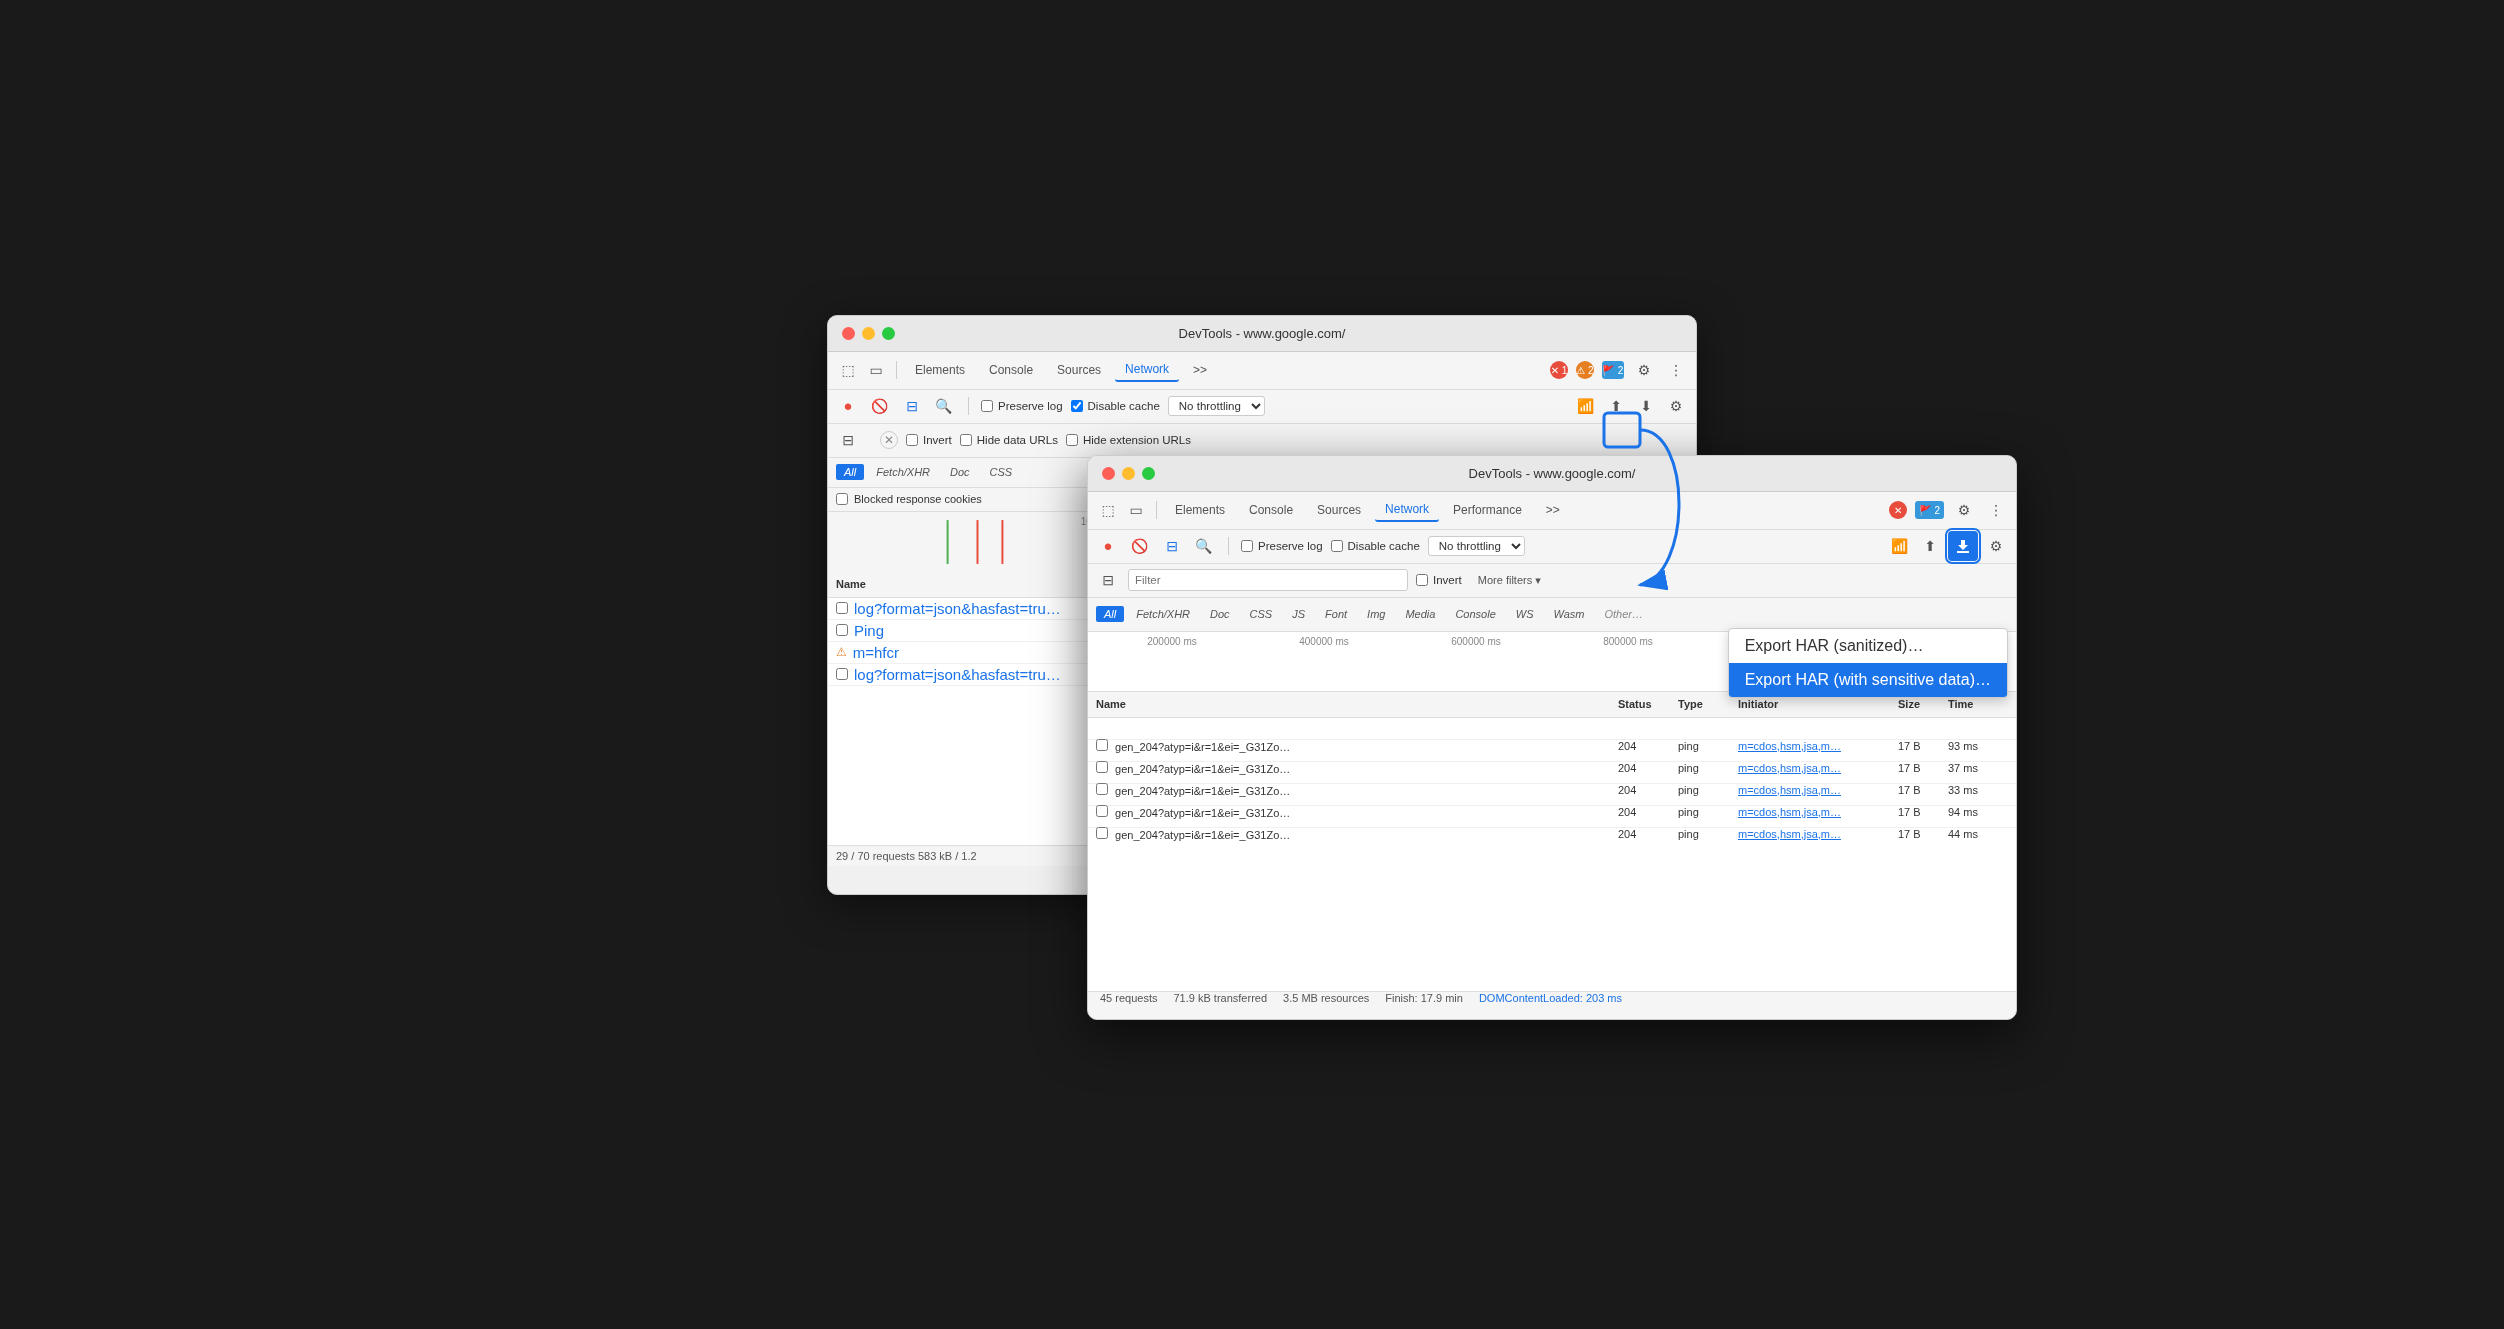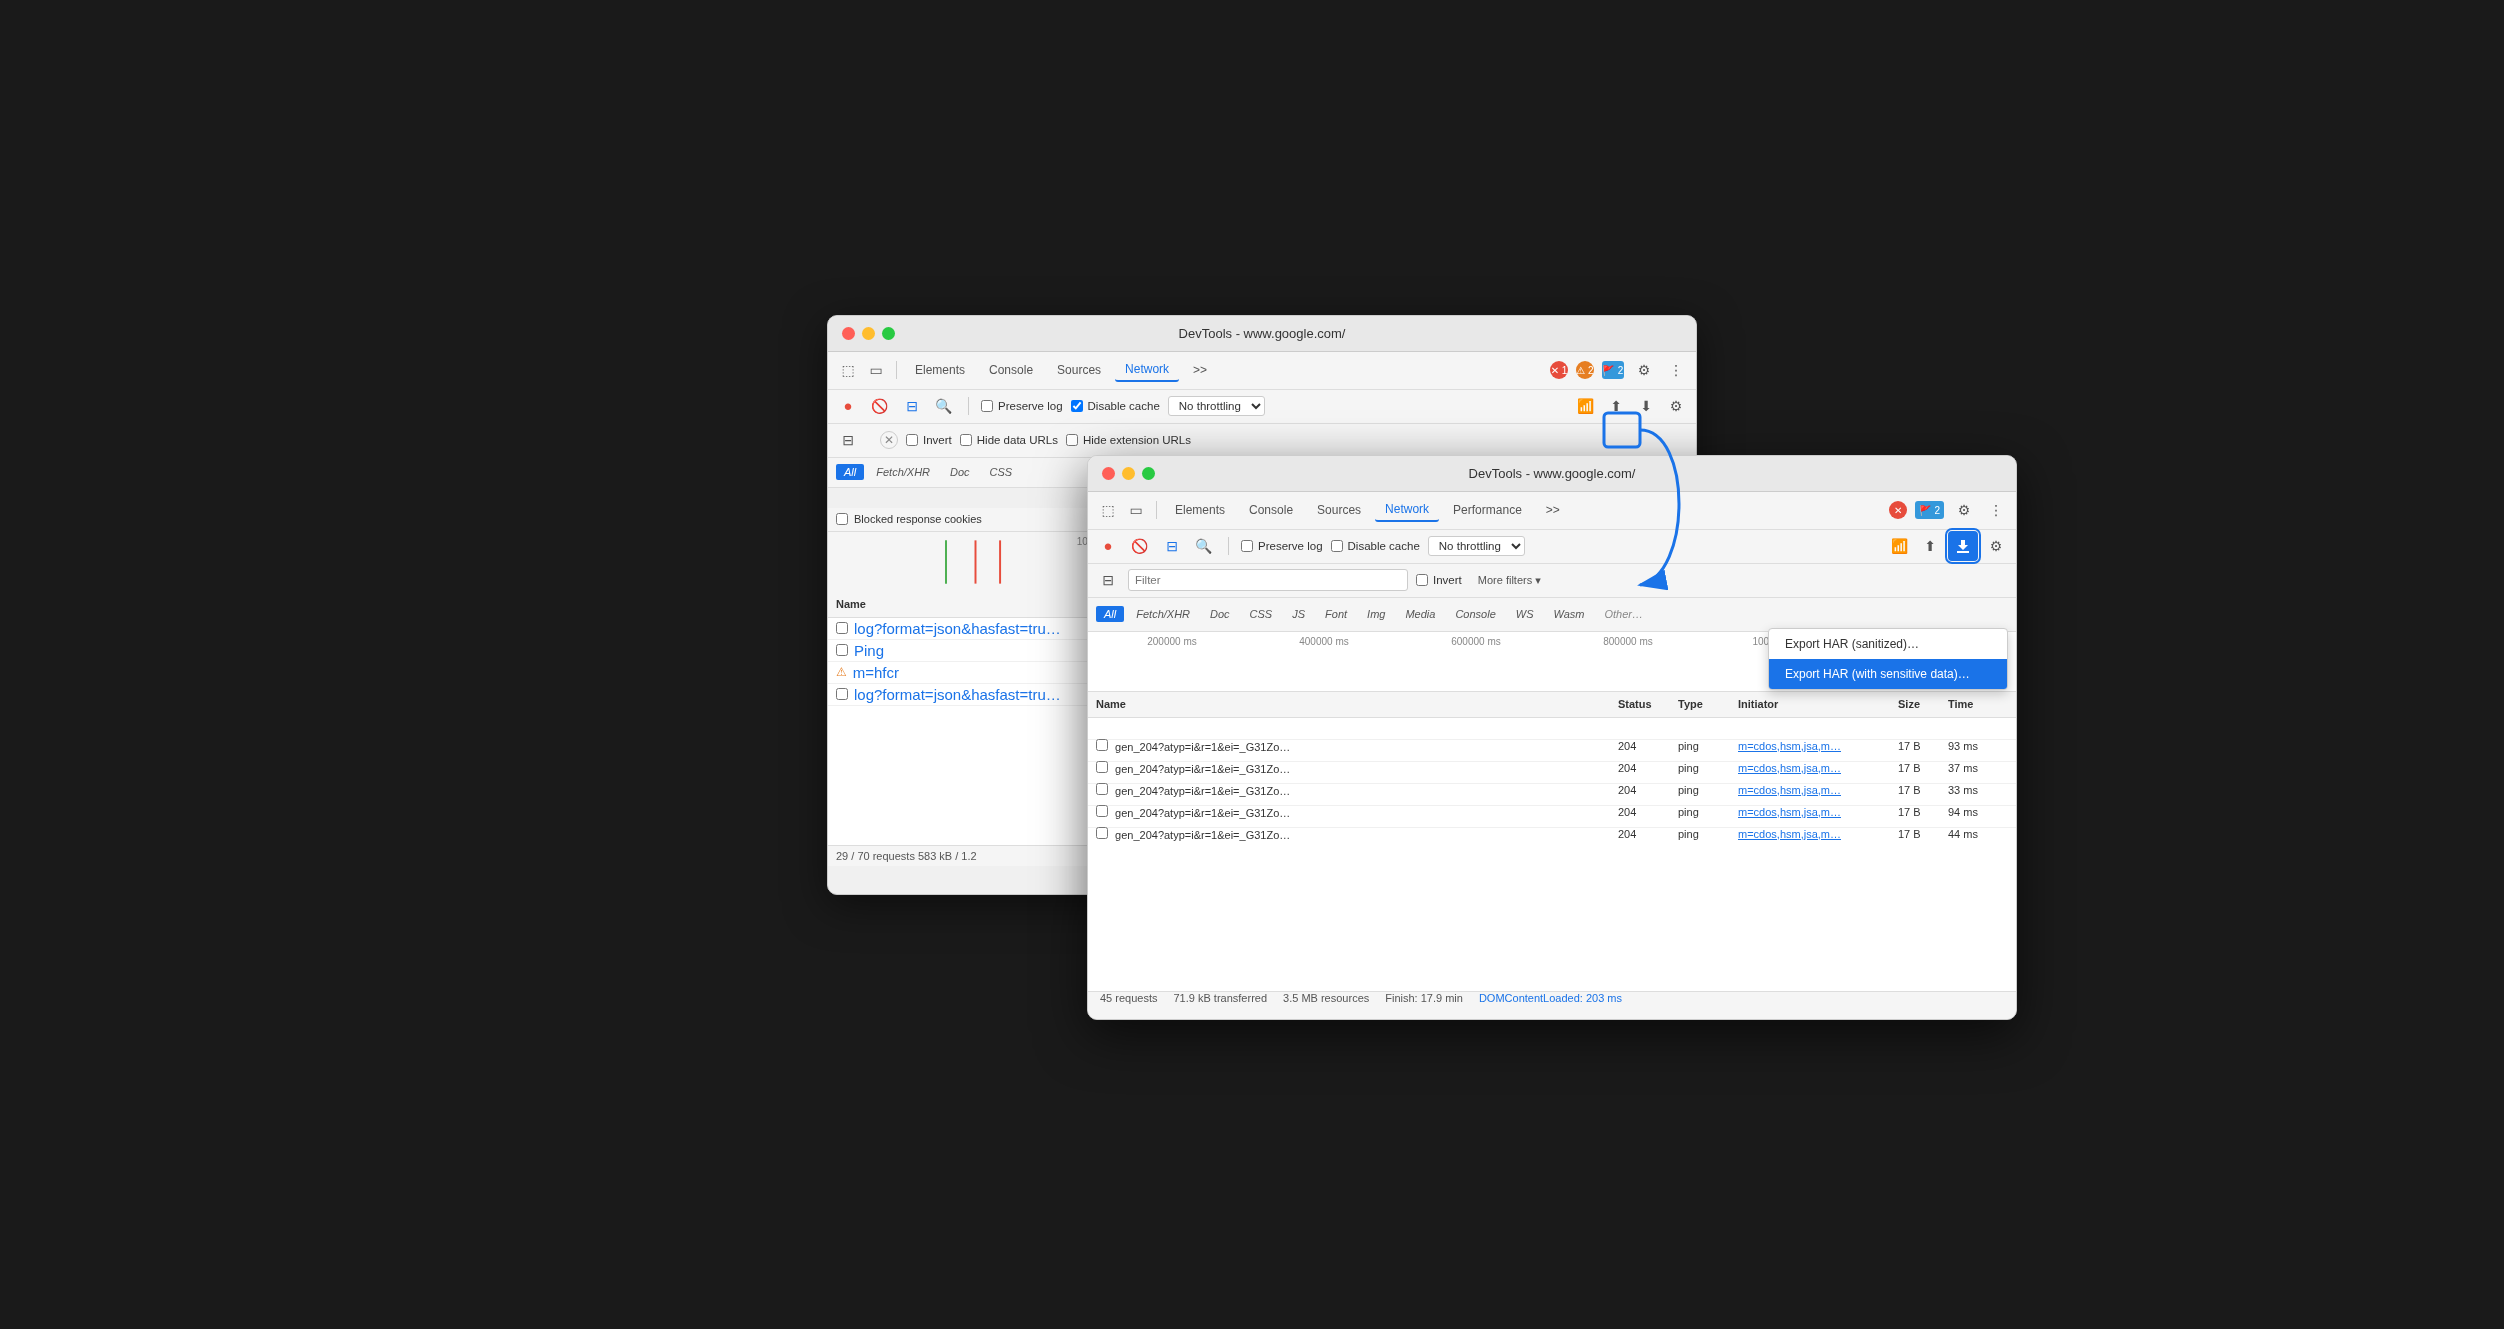--- a/index.html
+++ b/index.html
@@ -267,24 +267,23 @@
     }
 
     .status-text {
       font-size: 11px;
       color: #555;
     }
 
     .left-panel {
       width: 300px;
       background: #fff;
-      border-right: 5px solid #be185d;
+      border-right: 1px solid #be185d;
       display: flex;
       flex-direction: column;
-      margin-top: 20px;
     }
 
     .left-header {
       background: #f5f5f5;
       border-bottom: 1px solid #ddd;
       padding: 4px 8px;
       font-size: 11px;
       font-weight: 600;
       color: #333;
       height: 26px;
@@ -389,21 +388,21 @@
       border: 1px solid #ccc;
       border-radius: 4px;
       box-shadow: 0 4px 12px rgba(0,0,0,0.2);
       min-width: 240px;
       z-index: 20;
       overflow: hidden;
     }
 
     .dropdown-item {
       padding: 8px 16px;
-      font-size: 12px;
+      font-size: 16px;
       color: #333;
       cursor: pointer;
       white-space: nowrap;
     }
     .dropdown-item.highlighted {
       background: #1a73e8;
       color: white;
     }
 
     .front-content {

